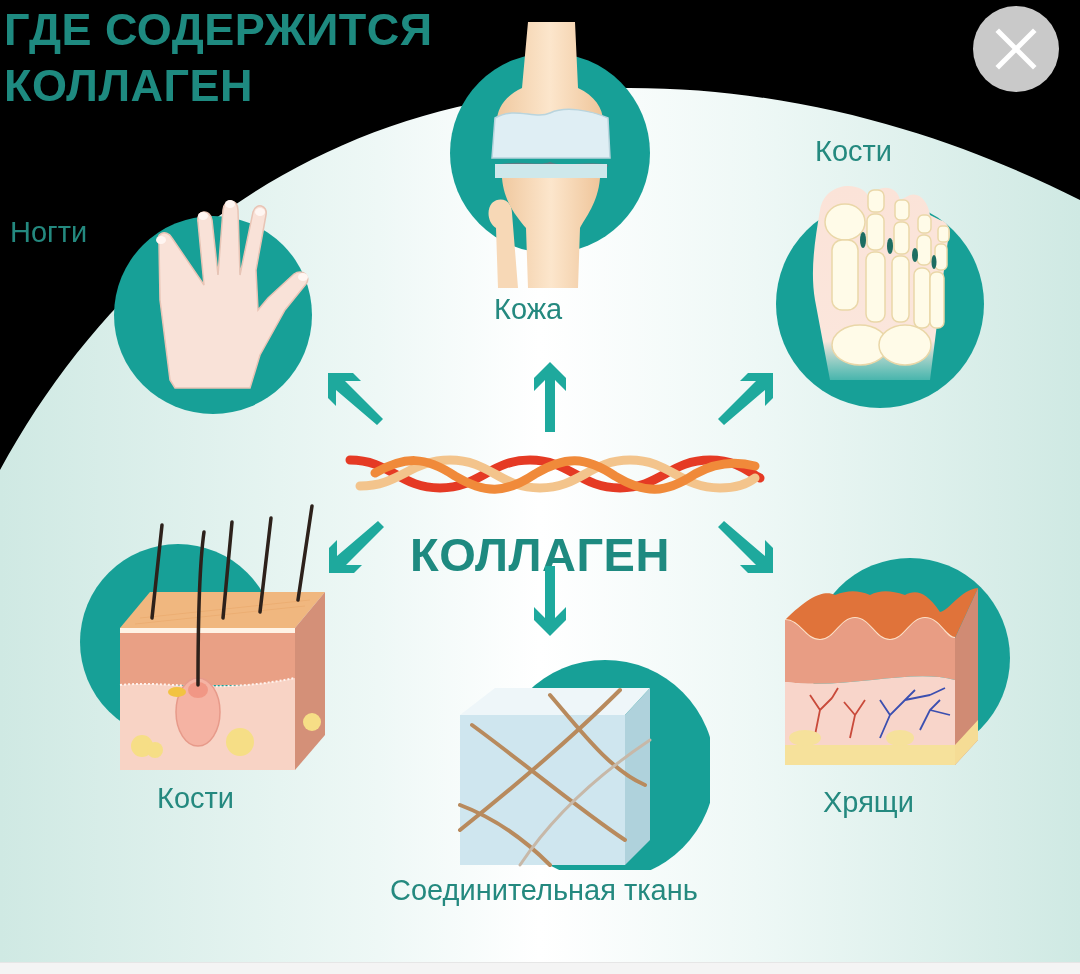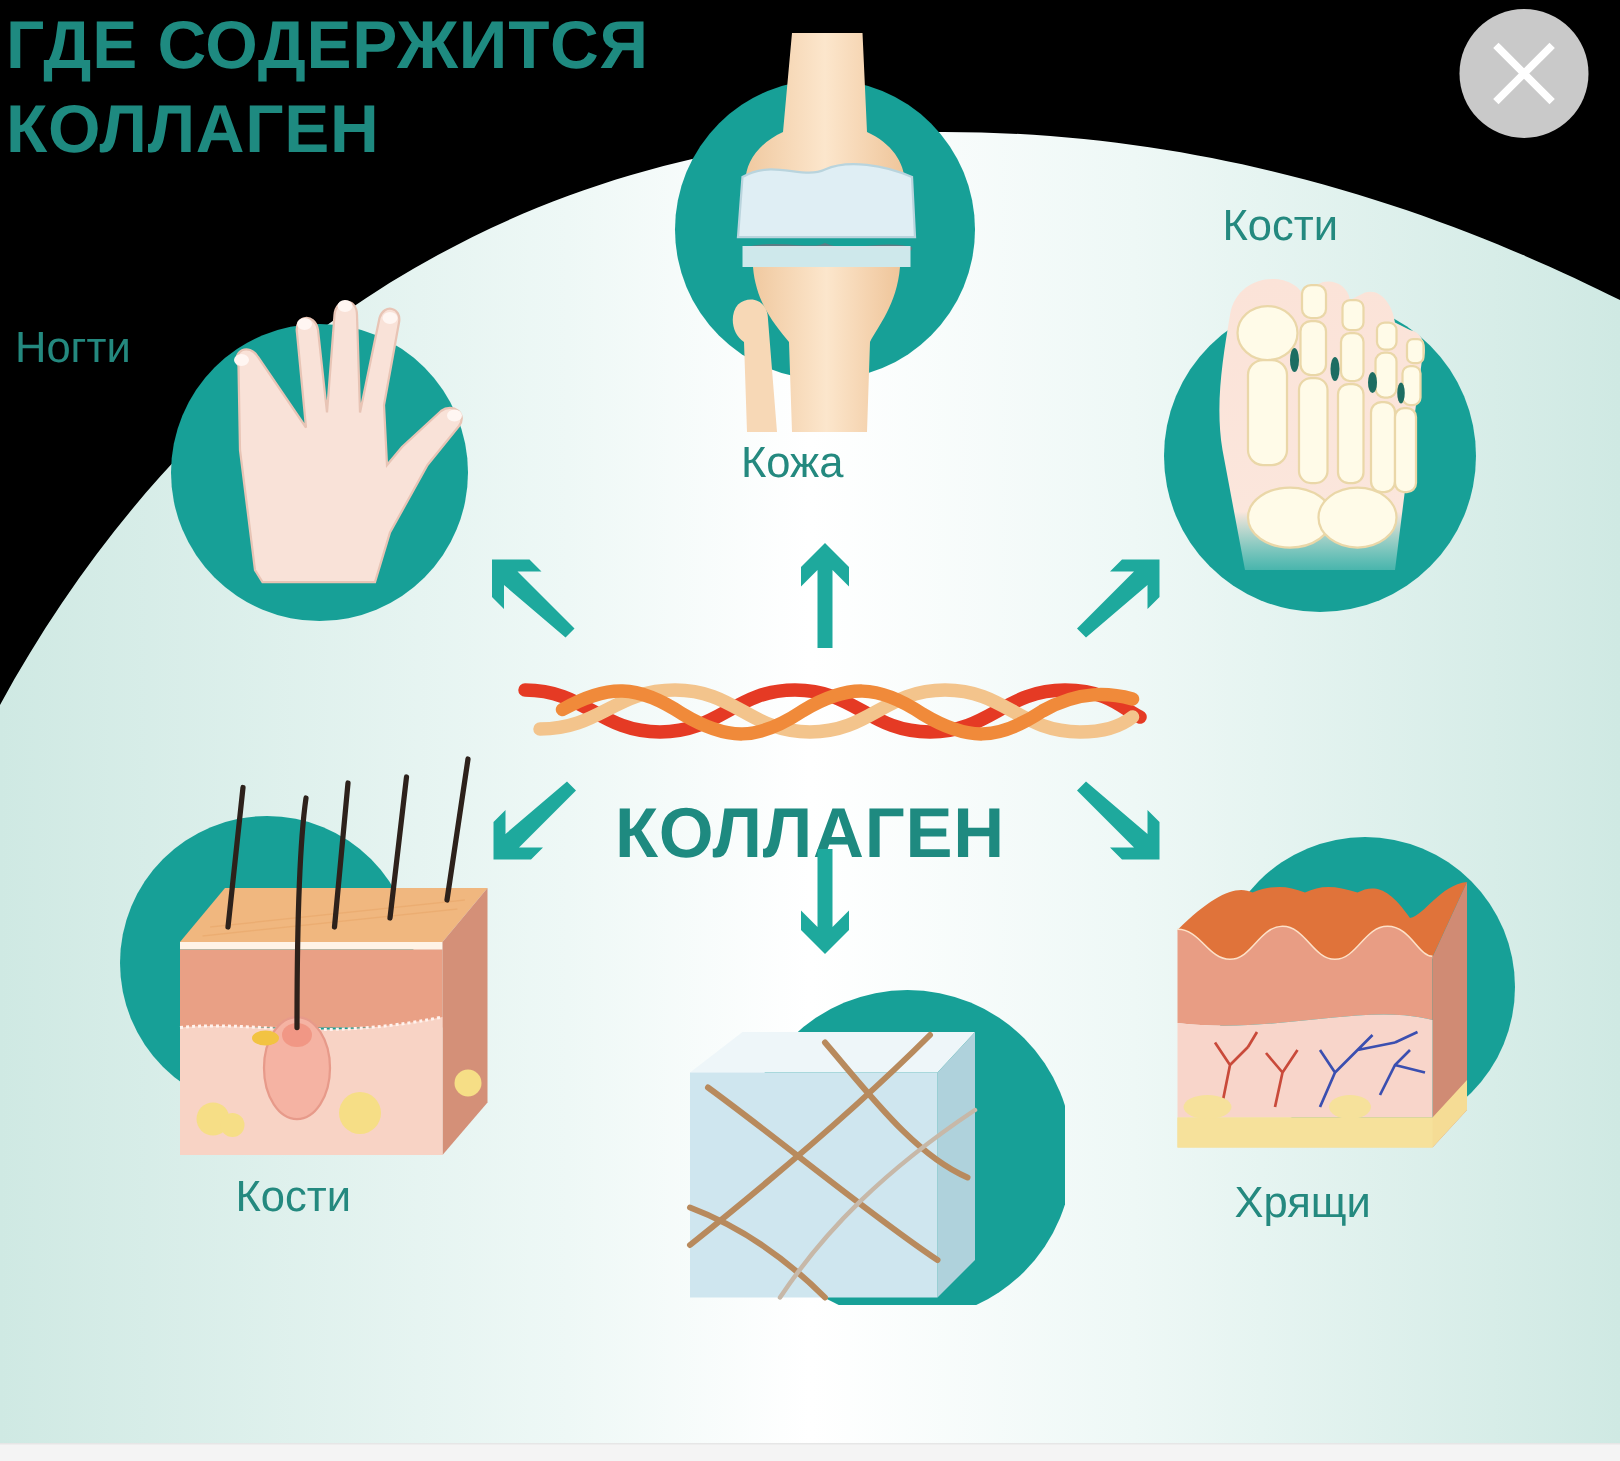--- a/index.html
+++ b/index.html
@@ -238,20 +238,21 @@
         <path d="M32,65 C80,100 140,150 185,180"></path>
         <path d="M20,170 C70,130 130,80 180,30"></path>
         <path d="M110,35 C140,70 170,110 205,125"></path>
         <path d="M20,145 C60,160 90,185 110,205"></path>
       </g>
       <g stroke="#c7b8a8" stroke-width="3" fill="none" stroke-linecap="round">
         <path d="M80,205 C110,160 150,120 210,80"></path>
       </g>
     </svg>
   </div>
+  <div class="label" style="left:390px;top:874px;">Соединительная ткань</div>
 
   <div class="node" style="left:780px;top:550px;width:240px;height:230px;">
     <svg class="illus" width="240" height="230" viewBox="0 0 240 230">
       <circle cx="130" cy="108" r="100" fill="#17a097"></circle>
 
       <path d="M5,70 C20,70 25,90 40,90 C55,90 60,68 75,68 C90,68 95,90 110,90 C125,90 130,68 145,68 C160,68 165,88 175,88 L198,38 C180,40 170,60 160,62 C145,40 135,40 125,45 C110,40 100,40 90,45 C78,40 68,40 55,45 C45,40 30,45 5,70 Z" fill="#e0733a"></path>
       <path d="M5,70 C20,70 25,90 40,90 C55,90 60,68 75,68 C90,68 95,90 110,90 C125,90 130,68 145,68 C160,68 165,88 175,88" fill="none" stroke="#fde1c8" stroke-width="2"></path>
 
       <path d="M5,70 C20,70 25,90 40,90 C55,90 60,68 75,68 C90,68 95,90 110,90 C125,90 130,68 145,68 C160,68 165,88 175,88 L175,130 C130,118 70,140 5,132 Z" fill="#e89d84"></path>
 

